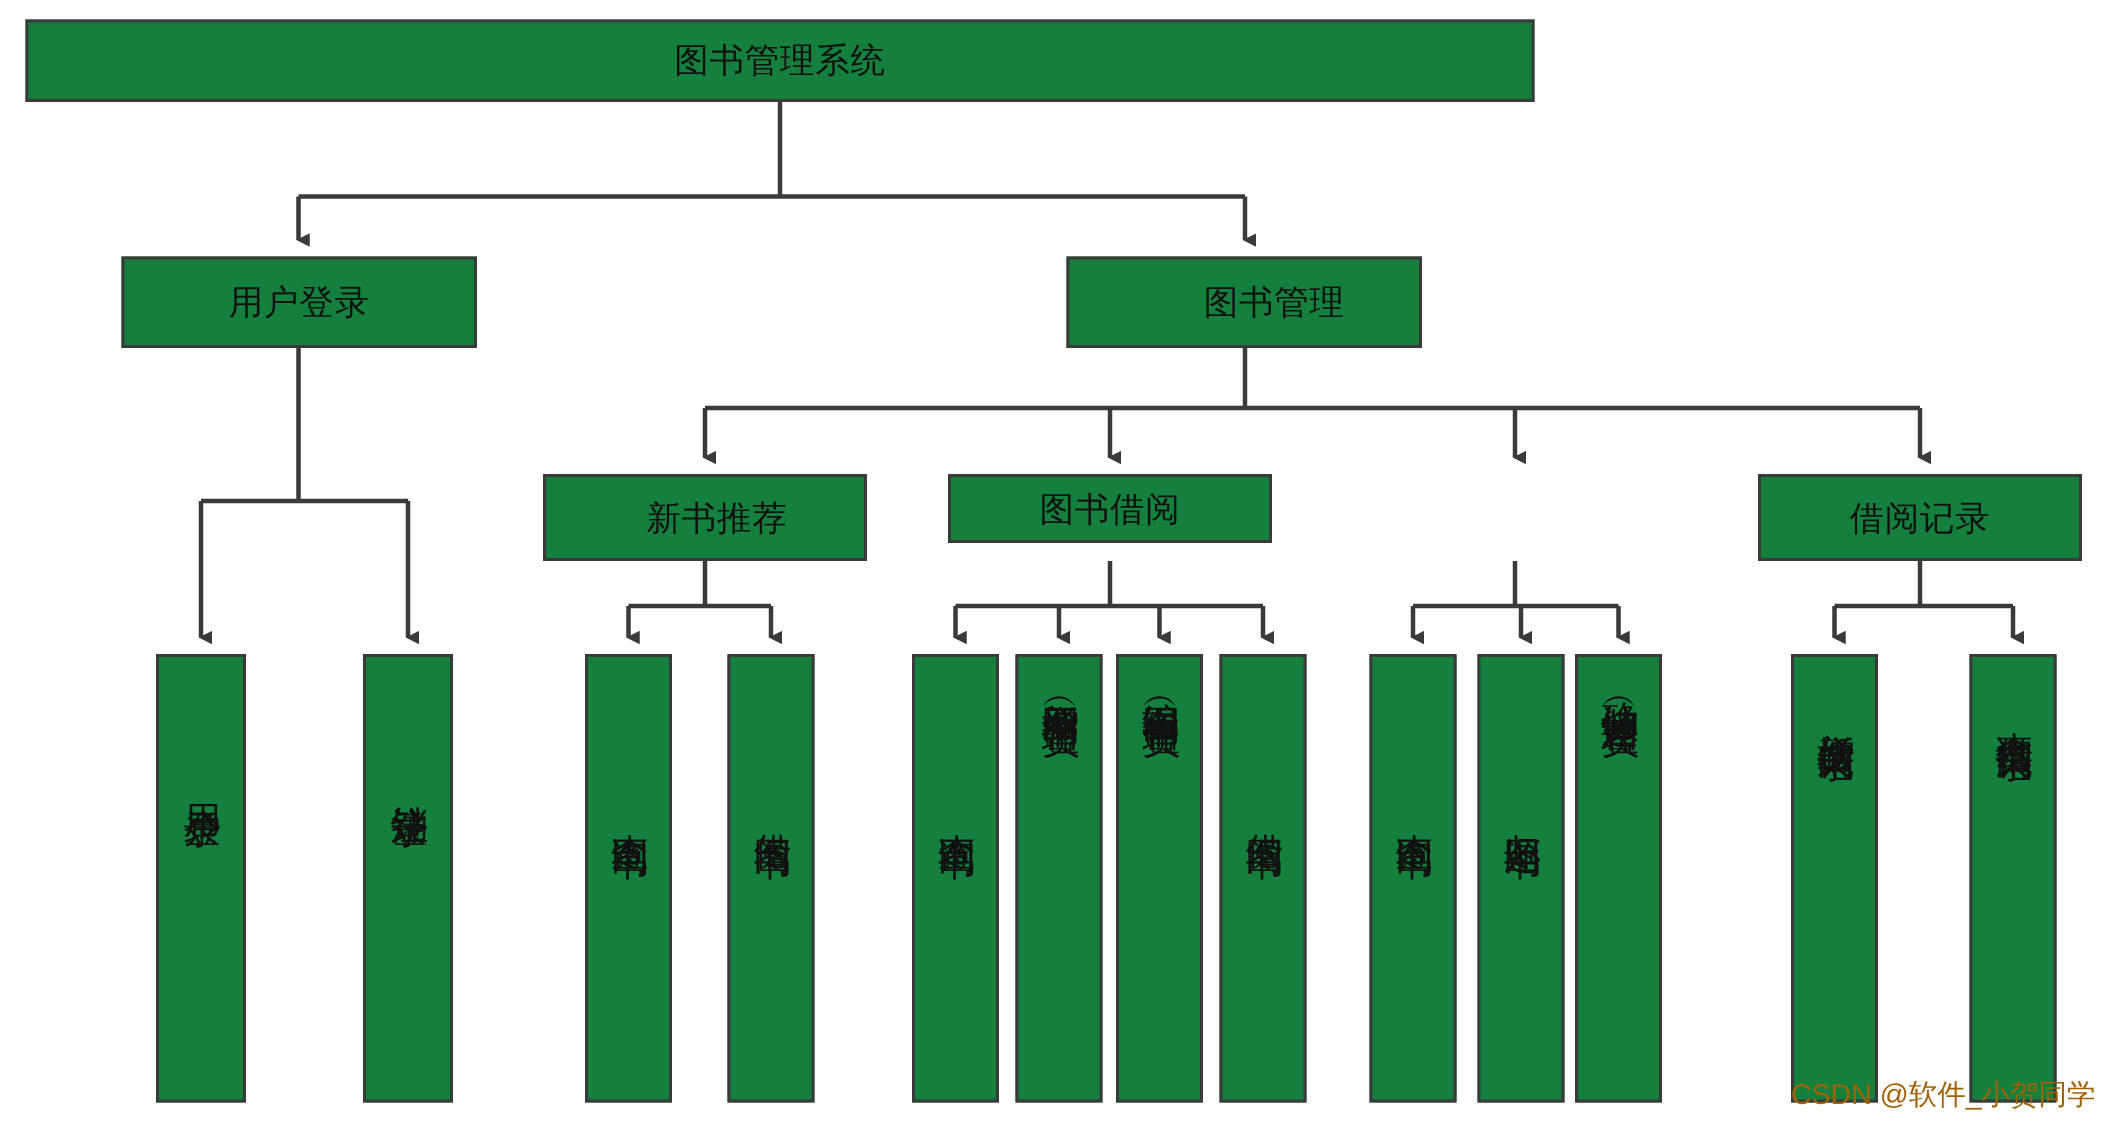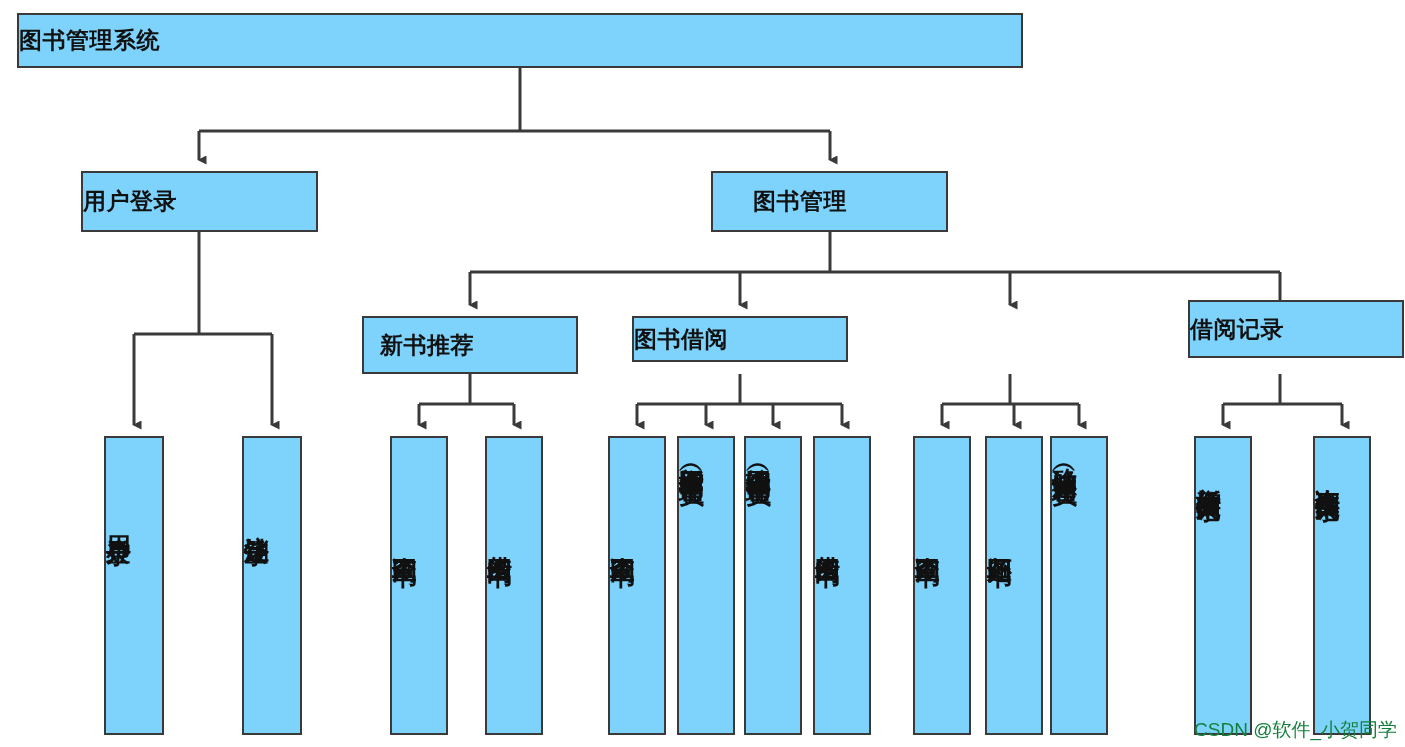--- a/index.html
+++ b/index.html
@@ -22,27 +22,26 @@
     position: absolute;
     left: 0;
     top: 0;
     width: 1405px;
     height: 747px;
   }
   .node {
     position: absolute;
     box-sizing: border-box;
     border: 2px solid #3a3a3a;
-    background: #7dd3fc;
+    background: #15803d;
     display: flex;
     align-items: center;
-    justify-content: flex-start;
+    justify-content: center;
     color: #111111;
     z-index: 2;
-    font-weight: bold;
   }
   .node-label {
     display: block;
     text-align: center;
     line-height: 1.16;
     color: #111111;
     letter-spacing: 0.5px;
   }
   .node.horizontal .node-label {
     font-size: 23px;
@@ -70,21 +69,21 @@
     margin-top: 8px;
   }
   .node.vertical.upper .node-label {
     margin-top: 28px;
   }
   .watermark {
     position: absolute;
     right: 8px;
     bottom: 4px;
     font-size: 19px;
-    color: #15803d;
+    color: #a16207;
     white-space: nowrap;
     z-index: 5;
     font-family: "Liberation Sans", "DejaVu Sans", sans-serif;
     padding-left: 36px;
   }
 </style>
 </head>
 <body>
 
 <div id="canvas">
@@ -153,21 +152,21 @@
 
   <div class="node horizontal" style="left:362px; top:316px; width:216px; height:58px;padding-left:16px;">
     <span class="node-label">新书推荐</span>
   </div>
 
   <div class="node horizontal" style="left:632px; top:316px; width:216px; height:46px;">
     <span class="node-label">图书借阅</span>
   </div>
 
 
-  <div class="node horizontal" style="left:1172px; top:300px; width:216px; height:58px;margin-left:16px;">
+  <div class="node horizontal" style="left:1172px; top:316px; width:216px; height:58px;">
     <span class="node-label">借阅记录</span>
   </div>
 
   <div class="node vertical mid" style="left:104px; top:436px; width:60px; height:299px;">
     <span class="node-label">用户登录</span>
   </div>
 
   <div class="node vertical mid" style="left:242px; top:436px; width:60px; height:299px;">
     <span class="node-label">注销登录</span>
   </div>

